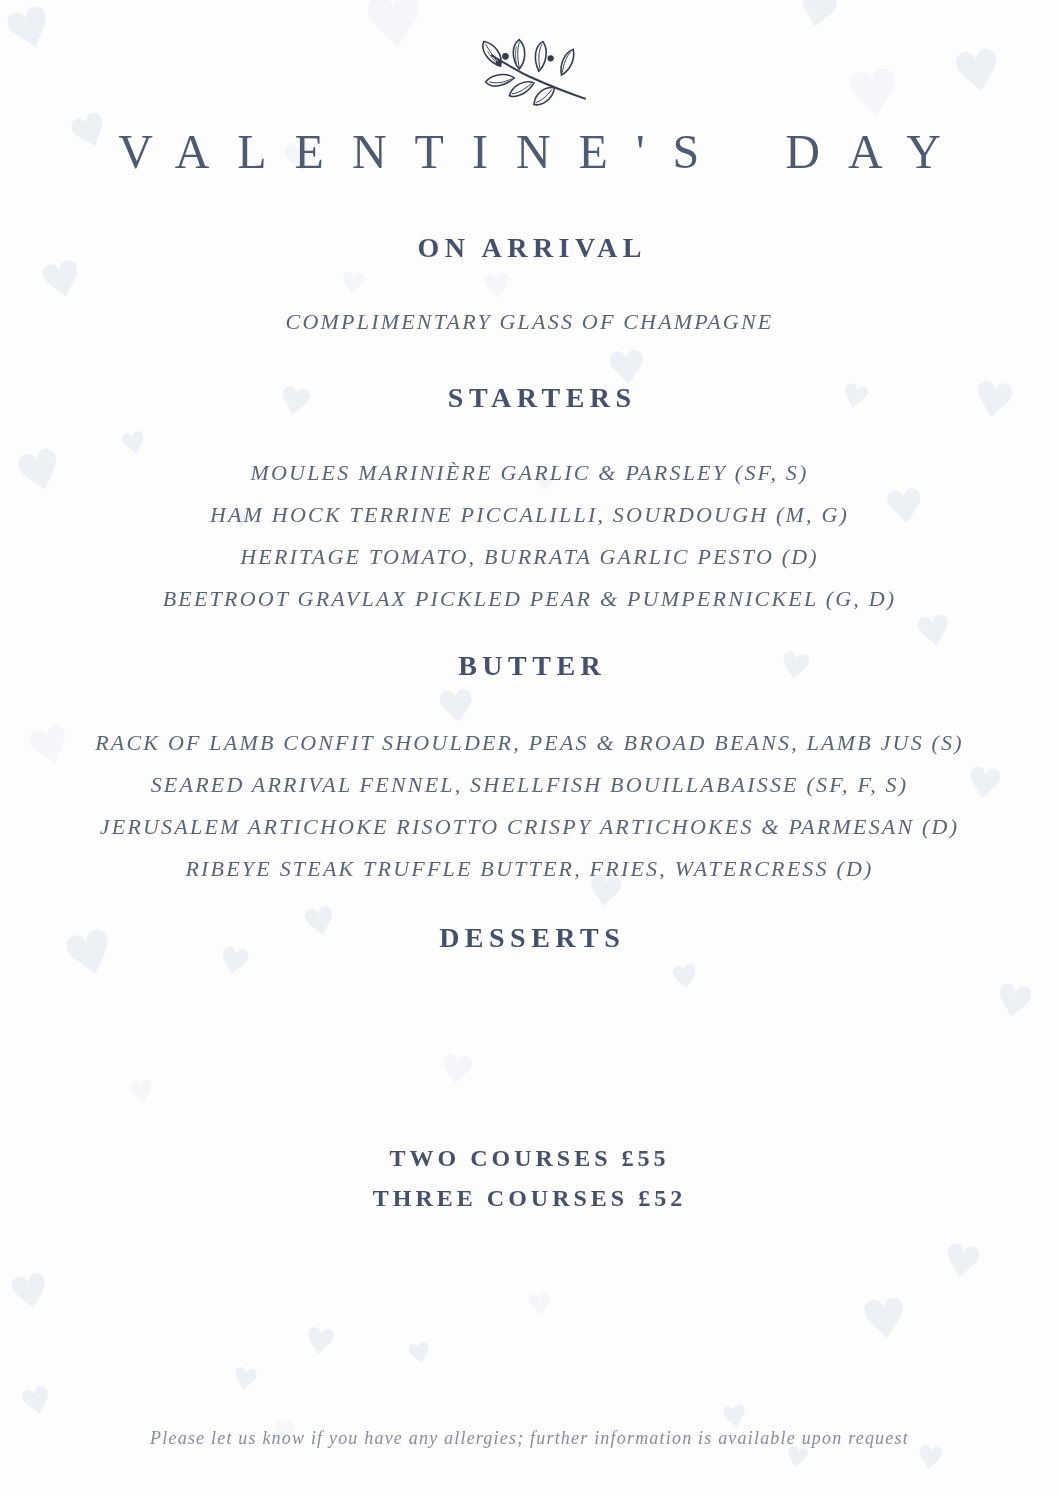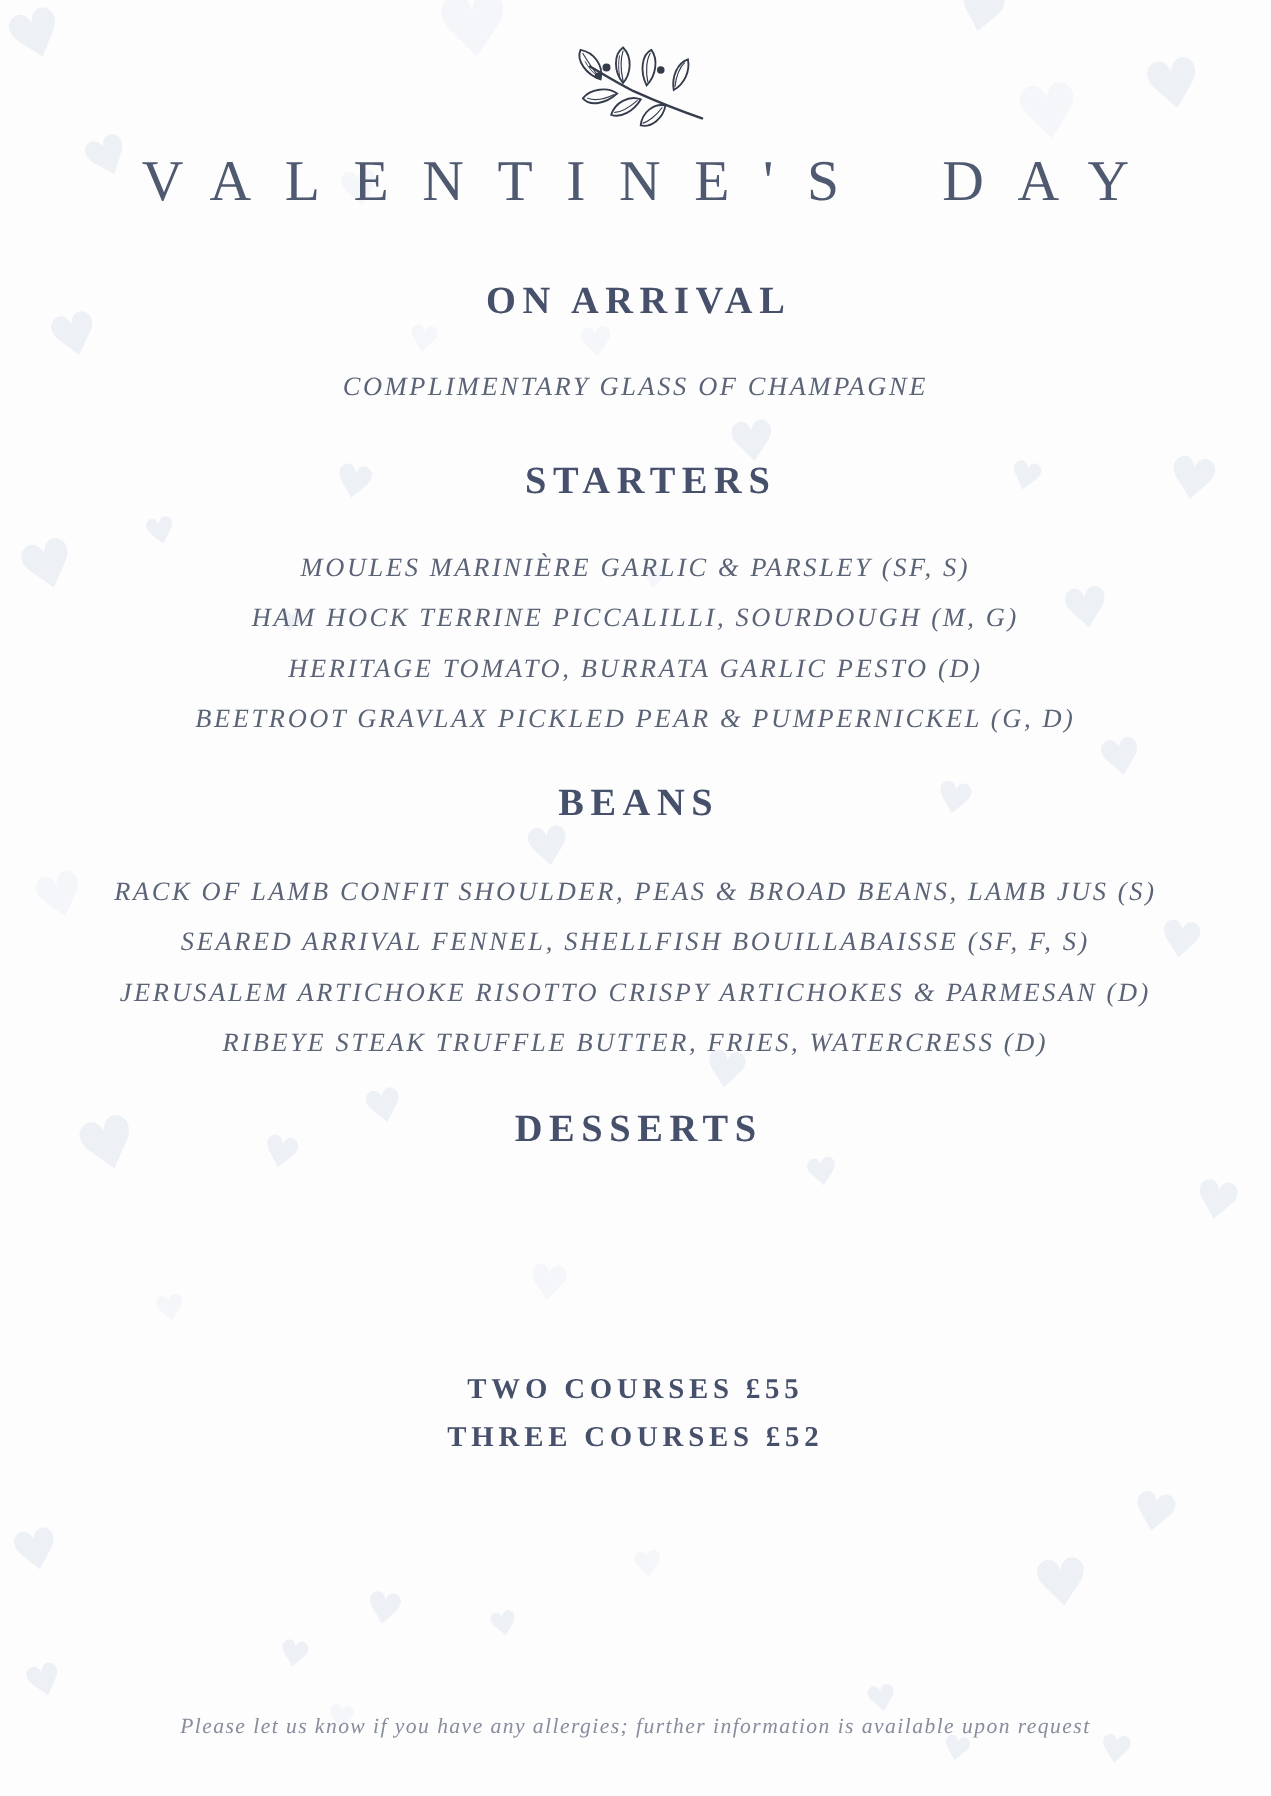--- a/index.html
+++ b/index.html
@@ -33,21 +33,21 @@
   .title{
     top:124px;
     font-size:48px;
     font-weight:400;
     letter-spacing:28px;
     word-spacing:18px;
     text-indent:28px;
     color:#4f5a70;
   }
   .section-heading{
-    font-size:32px;
+    font-size:28px;
     font-weight:700;
     letter-spacing:5.5px;
     text-indent:5.5px;
     color:#47506a;
   }
   .h-on-arrival{top:232px;}
   .h-starters{top:382px;padding-left:20px;}
   .h-mains{top:650px;}
   .h-desserts{top:922px;}
 
@@ -169,21 +169,21 @@
     <p class="abs champagne">COMPLIMENTARY GLASS OF CHAMPAGNE</p>
 
     <h2 class="abs section-heading h-starters">STARTERS</h2>
     <div class="abs items-starters">
       <p class="menu-item" style="margin:0">MOULES MARINIÈRE GARLIC &amp; PARSLEY (SF, S)</p>
       <p class="menu-item" style="margin:0">HAM HOCK TERRINE PICCALILLI, SOURDOUGH (M, G)</p>
       <p class="menu-item" style="margin:0">HERITAGE TOMATO, BURRATA GARLIC PESTO (D)</p>
       <p class="menu-item" style="margin:0">BEETROOT GRAVLAX PICKLED PEAR &amp; PUMPERNICKEL (G, D)</p>
     </div>
 
-    <h2 class="abs section-heading h-mains">BEANS</h2>
+    <h2 class="abs section-heading h-mains">BUTTER</h2>
     <div class="abs items-mains">
       <p class="menu-item" style="margin:0">RACK OF LAMB CONFIT SHOULDER, PEAS &amp; BROAD BEANS, LAMB JUS (S)</p>
       <p class="menu-item" style="margin:0">SEARED ARRIVAL FENNEL, SHELLFISH BOUILLABAISSE (SF, F, S)</p>
       <p class="menu-item" style="margin:0">JERUSALEM ARTICHOKE RISOTTO CRISPY ARTICHOKES &amp; PARMESAN (D)</p>
       <p class="menu-item" style="margin:0">RIBEYE STEAK TRUFFLE BUTTER, FRIES, WATERCRESS (D)</p>
     </div>
 
     <h2 class="abs section-heading h-desserts">DESSERTS</h2>
 
     <div class="abs pricing">

